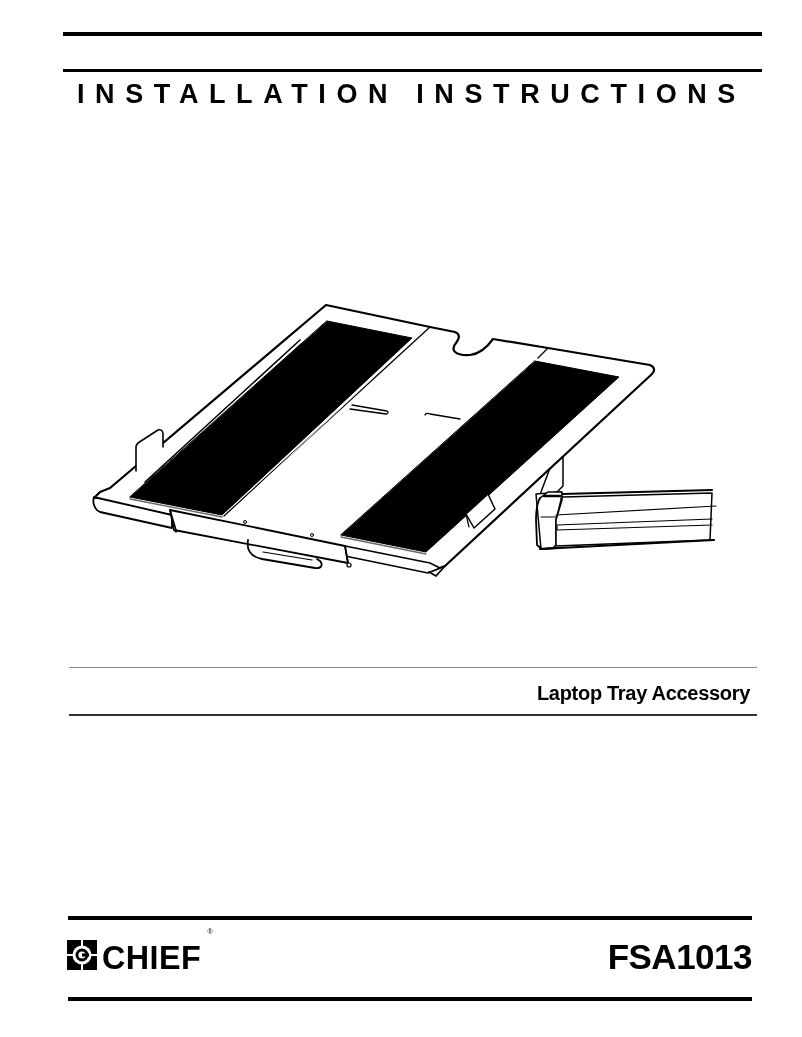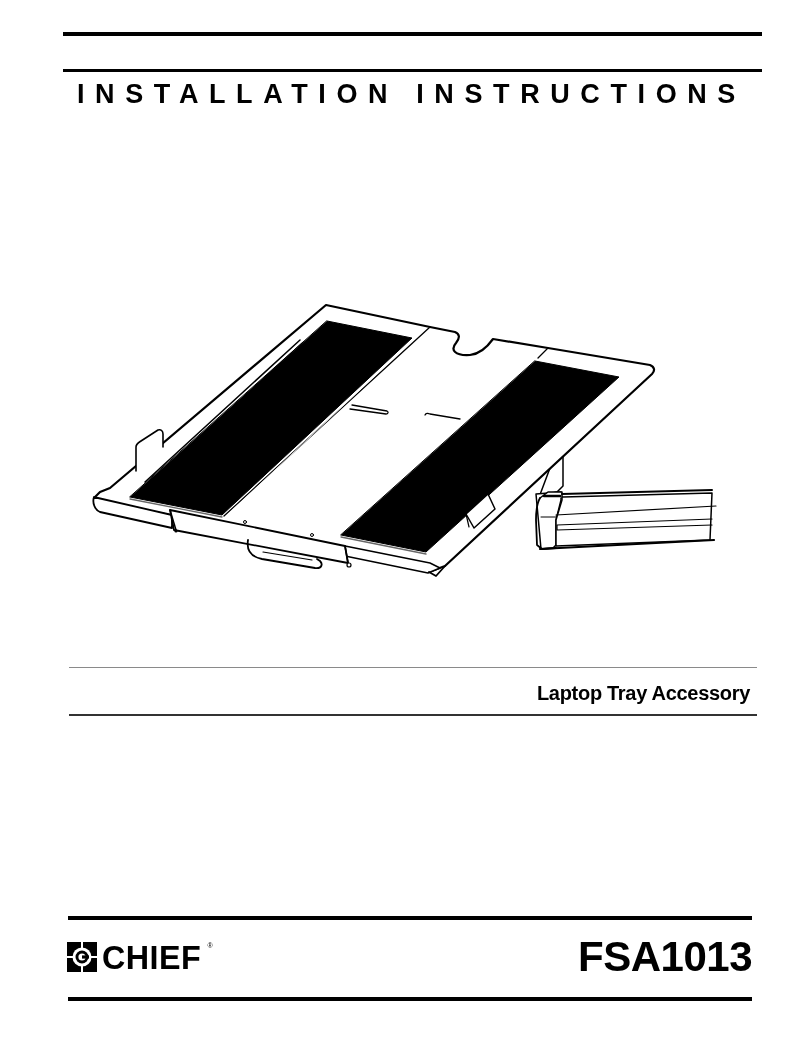--- a/index.html
+++ b/index.html
@@ -56,21 +56,20 @@
       white-space: nowrap;
     }
     #bottom-rule-1 { left: 68px; top: 916px; width: 684px; height: 4px; }
     #bottom-rule-2 { left: 68px; top: 997px; width: 684px; height: 4px; }
     .brand-logo {
       position: absolute;
       left: 67px;
       top: 940px;
       height: 34px;
       display: flex;
-      align-items: center;
     }
     .brand-mark {
       width: 30px;
       height: 30px;
       margin-right: 5px;
     }
     .brand-word {
       font-weight: bold;
       font-size: 34px;
       line-height: 34px;
@@ -83,21 +82,21 @@
       vertical-align: top;
       position: relative;
       top: -12px;
       left: 1px;
     }
     .model-number {
       position: absolute;
       right: 50px;
       top: 930px;
       font-weight: bold;
-      font-size: 42px;
+      font-size: 35px;
       line-height: 54px;
       letter-spacing: -0.5px;
       white-space: nowrap;
       text-align: right;
     }
   </style>
 </head>
 <body>
 
 <div id="top-rule-1" class="rule"></div>

